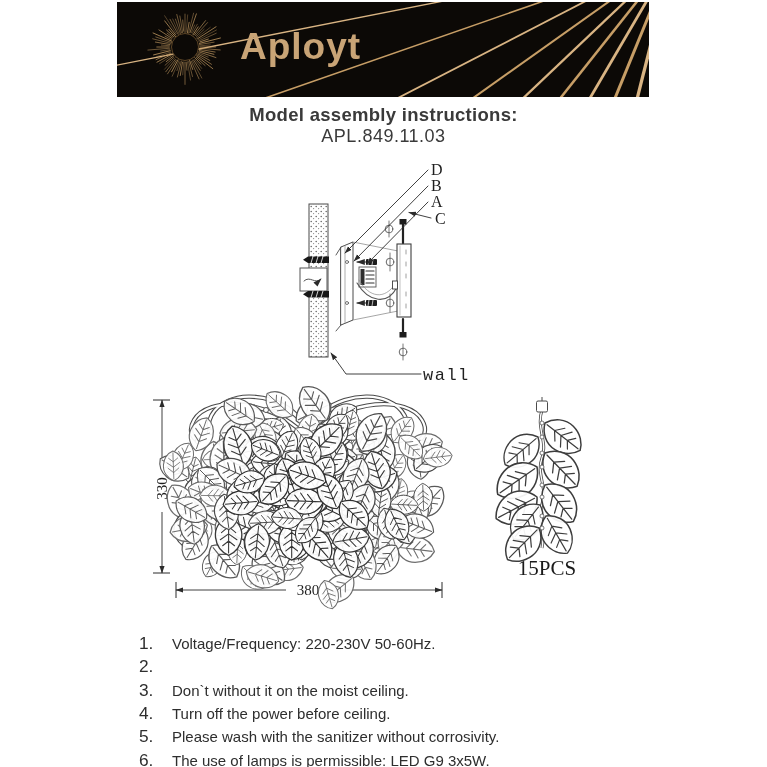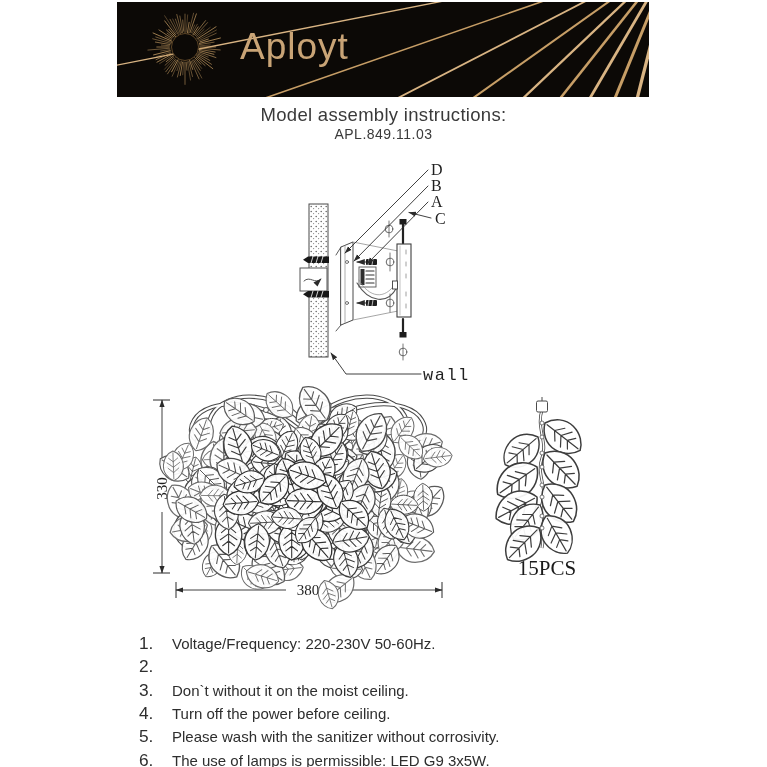--- a/index.html
+++ b/index.html
@@ -9,30 +9,30 @@
     font-family: "Liberation Sans", sans-serif; color: #303030;
   }
   
   .banner {
     position: absolute; left: 117px; top: 2px; width: 532px; height: 95px;
     background: #0c0906; overflow: hidden;
   }
   .banner svg { position: absolute; inset: 0; }
   .brand {
     position: absolute; left: 123px; top: 24px;
-    font-size: 37px; font-weight: 400; letter-spacing: 1px; color: #c9a476;
+    font-size: 37px; font-weight: 700; letter-spacing: 1px; color: #c9a476;
   }
   
   .title-line1 {
     position: absolute; left: 0; top: 104px; width: 767px; text-align: center;
-    font-size: 18.5px; font-weight: 400; color: #3a3a3a; letter-spacing: .3px;
+    font-size: 18.5px; font-weight: 700; color: #3a3a3a; letter-spacing: .3px;
   }
   .title-line2 {
     position: absolute; left: 0; top: 126px; width: 767px; text-align: center;
-    font-size: 14px; font-weight: 500; color: #3a3a3a; letter-spacing: .5px;
+    font-size: 18px; font-weight: 500; color: #3a3a3a; letter-spacing: .5px;
   }
   
   .figure { position: absolute; inset: 0; width: 767px; height: 767px; }
   .serif-label { font-family: "Liberation Serif", serif; }
   .mono-label  { font-family: "Liberation Mono", monospace; }
   .lf { fill: #ffffff; fill-opacity: .93; stroke-width: 1.1; stroke-linejoin: round; }
   .lv { fill: none; stroke-width: .9; stroke-linecap: round; }
   
   .instructions {
     position: absolute; left: 139px; top: 632px; width: 540px;

